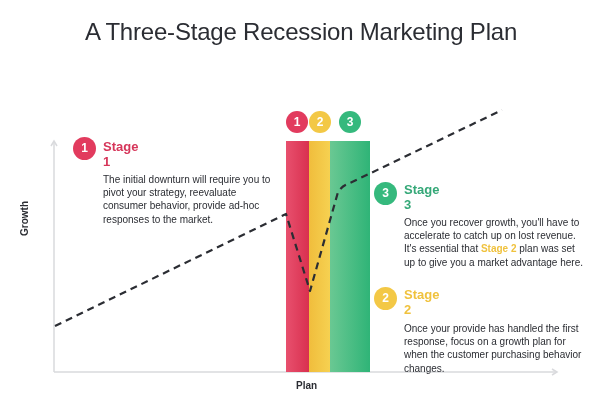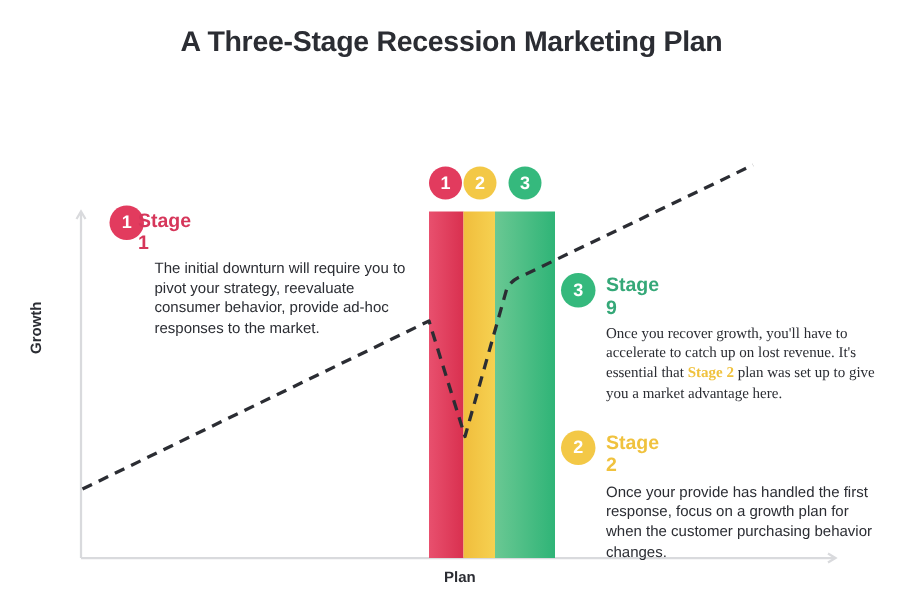--- a/index.html
+++ b/index.html
@@ -2,21 +2,21 @@
 <html><head>
 <meta charset="utf-8">
 <style>
   html, body { margin: 0; padding: 0; }
   body {
     width: 602px; height: 409px; background: #ffffff; position: relative; overflow: hidden;
     font-family: "Liberation Sans", sans-serif; color: #2b2d33;
   }
   .title {
     position: absolute; top: 18px; left: 0; width: 602px; text-align: center;
-    font-size: 19px; font-weight: bold; color: #2b2d33; letter-spacing: -0.2px;
+    font-size: 24px; font-weight: normal; color: #2b2d33; letter-spacing: -0.2px;
   }
   svg.chart { position: absolute; left: 0; top: 0; }
   .axis-label-y {
     position: absolute; left: 19px; top: 236px; transform: rotate(-90deg); transform-origin: left top;
     font-size: 10px; font-weight: bold; color: #2b2d33;
   }
   .axis-label-x {
     position: absolute; left: 296px; top: 380px; font-size: 10px; font-weight: bold; color: #2b2d33;
   }
   .badge {
@@ -69,28 +69,28 @@
 
 <div class="axis-label-y">Growth</div>
 <div class="axis-label-x">Plan</div>
 
 <div class="badge" style="left:286px; top:111px; background:#e23b5e;">1</div>
 <div class="badge" style="left:309px; top:111px; background:#f3c846;">2</div>
 <div class="badge" style="left:339px; top:111px; background:#35b97d;">3</div>
 
 <div class="stage-block">
   <div class="badge" style="left:73px; top:137px; width:23px; height:23px; line-height:23px; background:#e23b5e;">1</div>
-  <div class="stage-head" style="left:92px; top:139px; color:#d6365a;">Stage 1</div>
+  <div class="stage-head" style="left:103px; top:139px; color:#d6365a;">Stage 1</div>
   <div class="stage-body" style="left:103px; top:157px; width:172px;">The initial downturn will require you to pivot your strategy, reevaluate consumer behavior, provide ad-hoc responses to the market.</div>
 </div>
 
 <div class="stage-block">
   <div class="badge" style="left:374px; top:182px; width:23px; height:23px; line-height:23px; background:#35b97d;">3</div>
-  <div class="stage-head" style="left:404px; top:182px; color:#35a878;">Stage 9</div>
-  <div class="stage-body" style="left:404px; top:200px; width:180px;font-family:Liberation Serif, serif;">
+  <div class="stage-head" style="left:404px; top:182px; color:#35a878;">Stage 3</div>
+  <div class="stage-body" style="left:404px; top:200px; width:180px;">
     <span>Once you recover growth, you'll have to accelerate to catch up on lost revenue. It's essential that </span><span class="hl" style="color:#f0c23e;">Stage 2</span><span> plan was set up to give you a market advantage here.</span>
   </div>
 </div>
 
 <div class="stage-block">
   <div class="badge" style="left:374px; top:287px; width:23px; height:23px; line-height:23px; background:#f3c846;">2</div>
   <div class="stage-head" style="left:404px; top:287px; color:#f0c23e;">Stage 2</div>
   <div class="stage-body" style="left:404px; top:306px; width:180px;">Once your provide has handled the first response, focus on a growth plan for when the customer purchasing behavior changes.</div>
 </div>
 

